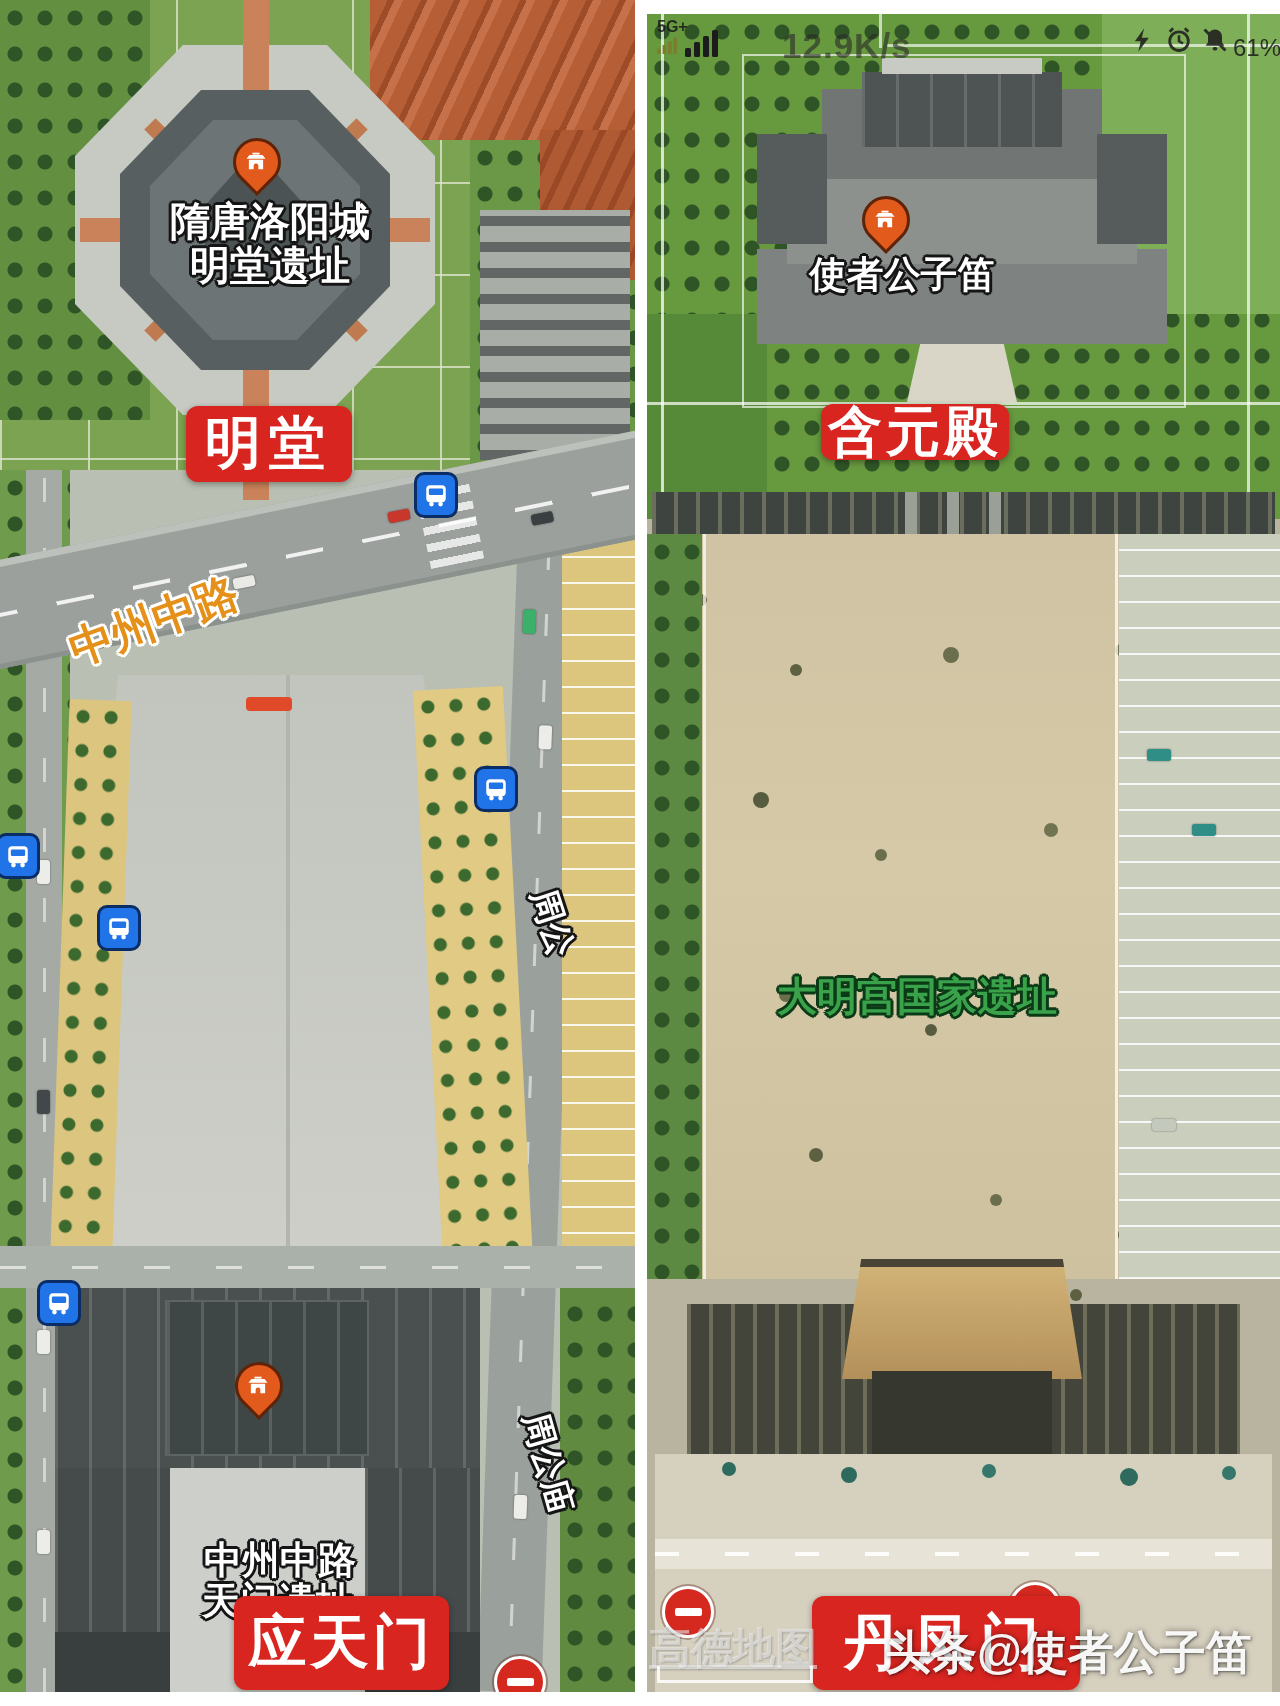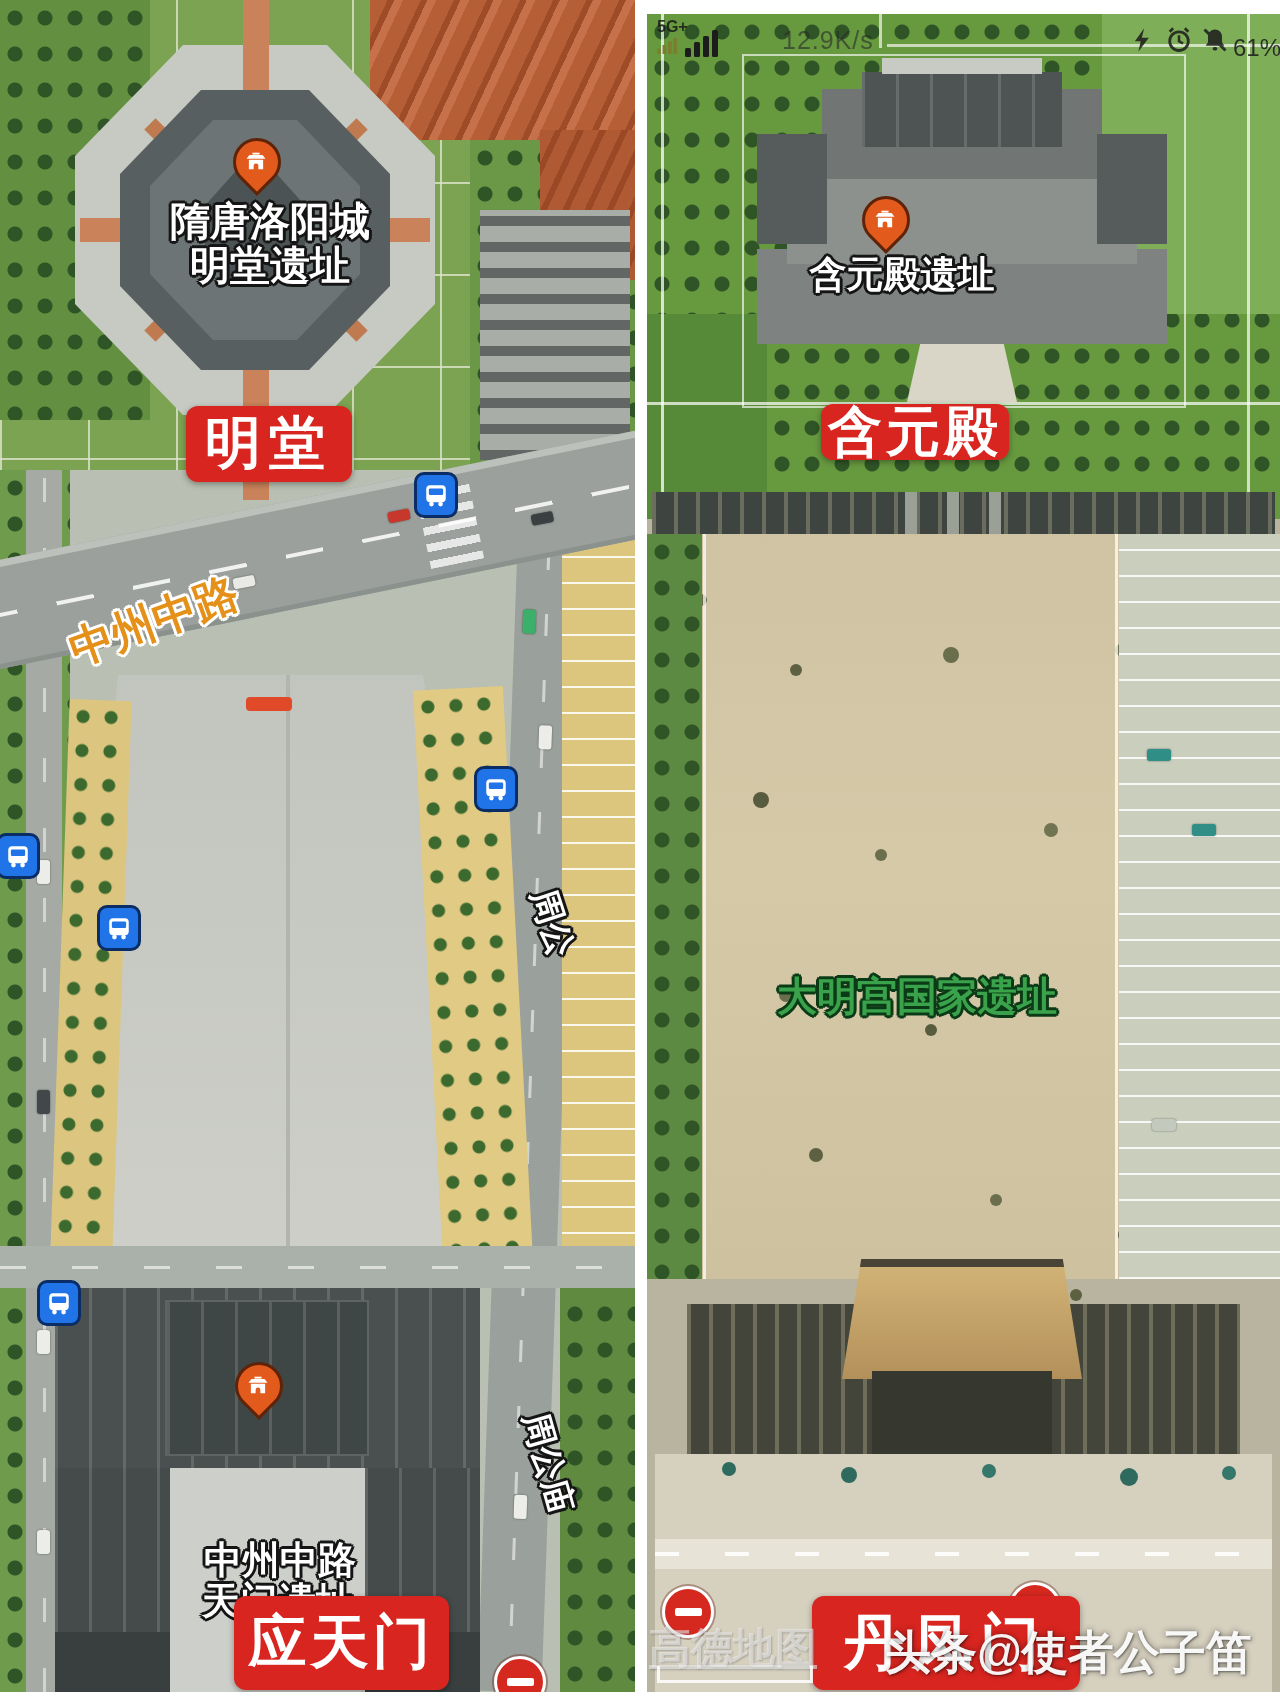--- a/index.html
+++ b/index.html
@@ -248,21 +248,21 @@
 
     <div class="abs pin" style="left:213px;top:182px;">
       <div class="head"></div>
       <div class="glyph">
         <svg viewBox="0 0 20 16" width="24" height="19">
             <path fill="#fff" d="M2 6h16l-2.5-3h-11zM4 7v8h4v-3a2 2 0 0 1 4 0v3h4V7z"></path>
             <rect x="7" y="1" width="6" height="1.6" fill="#fff"></rect>
           </svg>
       </div>
     </div>
-    <div class="abs ow" style="left:70px;top:236px;width:370px;font-size:37px;z-index:10;">含元殿遗址</div>
+    <div class="abs ow" style="left:70px;top:236px;width:370px;font-size:37px;z-index:10;">使者公子笛</div>
 
     <div class="abs banner" style="left:174px;top:390px;width:188px;height:56px;font-size:54px;letter-spacing:4px;z-index:11;">
       <span>含元殿</span>
     </div>
 
     <div class="abs colonnade" style="left:5px;top:478px;width:623px;height:42px;background-color:#3e443f;"></div>
     <div class="abs" style="left:258px;top:478px;width:12px;height:42px;background:#9aa095;"></div>
     <div class="abs" style="left:300px;top:478px;width:12px;height:42px;background:#9aa095;"></div>
     <div class="abs" style="left:342px;top:478px;width:12px;height:42px;background:#9aa095;"></div>
 
@@ -330,21 +330,21 @@
       <div class="abs" style="left:38px;top:8px;line-height:0;">
         <svg width="36" height="32" viewBox="0 0 24 20">
             <g fill="#1c1c1c">
               <rect x="0" y="14" width="4" height="6" rx="1"></rect>
               <rect x="6" y="10" width="4" height="10" rx="1"></rect>
               <rect x="12" y="6" width="4" height="14" rx="1"></rect>
               <rect x="18" y="2" width="4" height="18" rx="1"></rect>
             </g>
           </svg>
       </div>
-      <div class="abs txt" style="left:135px;top:8px;font-size:25px;color:rgba(40,40,40,.6);letter-spacing:1px;">12.9K/s</div>
+      <div class="abs txt" style="left:135px;top:8px;font-size:35px;color:rgba(40,40,40,.6);letter-spacing:1px;font-weight:bold;">12.9K/s</div>
 
       <div class="abs" style="left:482px;top:8px;line-height:0;opacity:.85;">
         <svg viewBox="0 0 24 24" width="28" height="28">
             <path d="M13 2 5 13h5l-2 9 9-12h-6z" fill="#1c1c1c"></path>
           </svg>
       </div>
       <div class="abs" style="left:518px;top:8px;line-height:0;opacity:.85;">
         <svg viewBox="0 0 24 24" width="28" height="28">
             <circle cx="12" cy="13" r="8" fill="none" stroke="#1c1c1c" stroke-width="2.4"></circle>
             <path d="M12 8v5l3.5 2" fill="none" stroke="#1c1c1c" stroke-width="2.2"></path>

